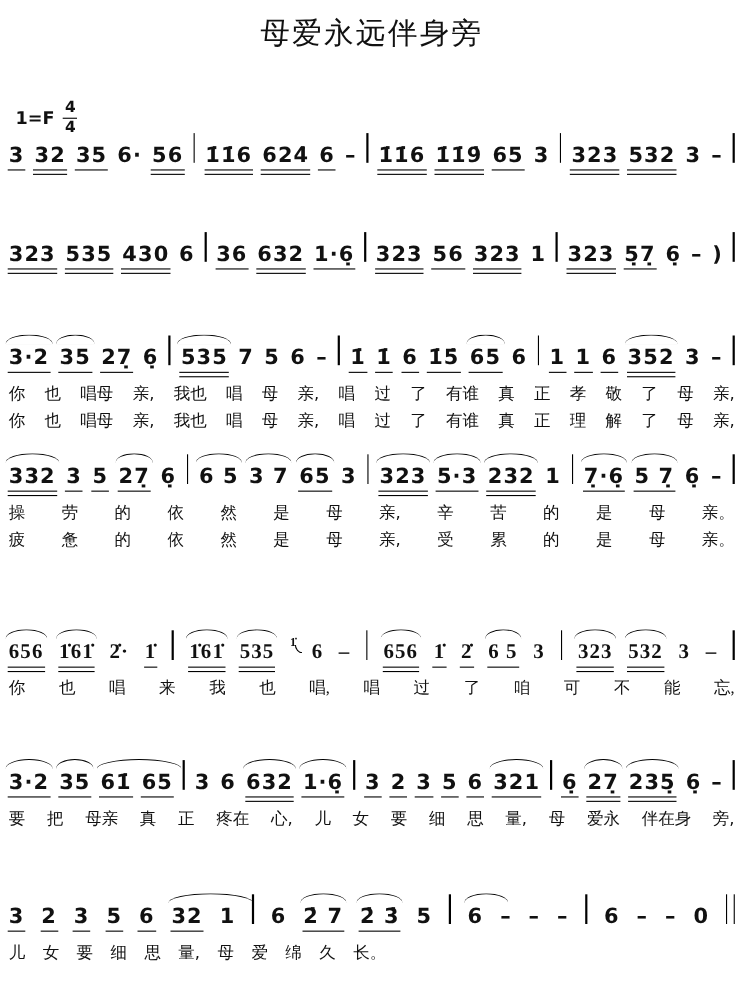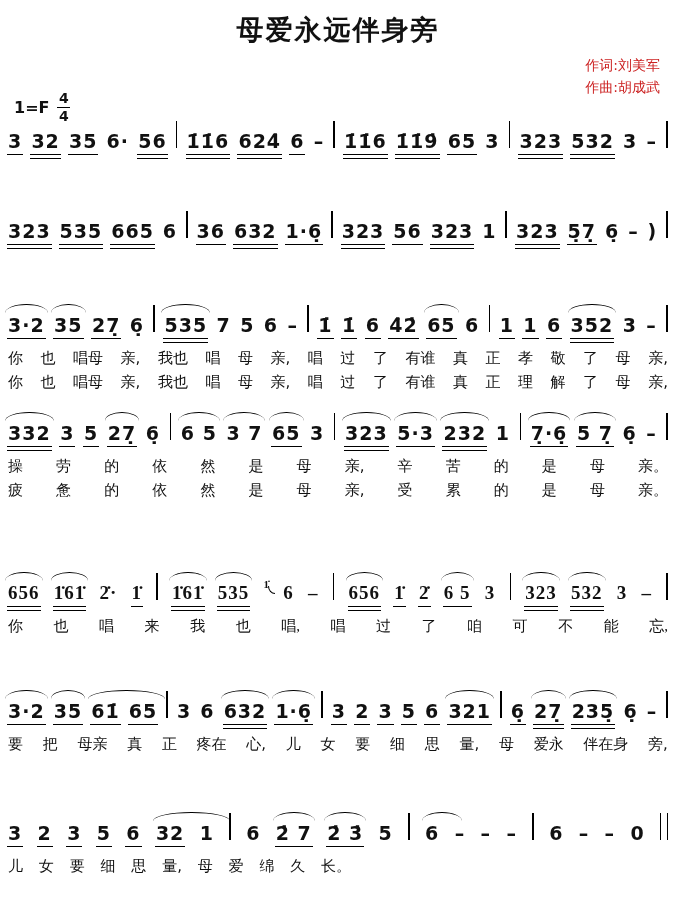--- a/index.html
+++ b/index.html
@@ -1,19 +1,19 @@
 <!DOCTYPE html>
 <html><head>
 <meta charset="utf-8">
 <style>
   html,body{margin:0;padding:0;background:#fff;}
   .page{position:relative;width:676px;height:900px;background:#fff;overflow:hidden;
         font-family:"DejaVu Sans",sans-serif;color:#111;}
   .title{position:absolute;top:12px;left:0;right:0;text-align:center;
-         font-size:27px;font-weight:bold;letter-spacing:2px;
+         font-size:27px;font-weight:normal;letter-spacing:2px;
          font-family:"DejaVu Serif","DejaVu Sans",serif;}
   .keysig{position:absolute;left:14px;top:50px;display:flex;align-items:center;
           font-size:16px;font-weight:bold;gap:8px;margin-top:41px;}
   .meter{display:inline-flex;flex-direction:column;align-items:center;font-size:14px;line-height:1.05;}
   .mline{width:13px;height:1.5px;background:#000;margin:1px 0;}
   .credits{position:absolute;right:16px;top:55px;font-size:14px;line-height:1.55;
            color:#c22;text-align:left;}
   .system{position:absolute;left:8px;right:8px;}
   .sys1{top:104px;} .sys2{top:194px;} .sys3{top:288px;} .sys4{top:396px;}
   .sys5{top:556px;font-family:Liberation Serif, serif;} .sys6{top:674px;} .sys7{top:796px;}
@@ -49,24 +49,20 @@
 
   <div class="keysig">
     <span>1=F</span>
     <span class="meter">
       <span>4</span>
       <span class="mline"></span>
       <span>4</span>
     </span>
   </div>
 
-  <div class="credits">
-    <div>作词:刘美军</div>
-    <div>作曲:胡成武</div>
-  </div>
 
   <div class="system sys1">
       <div class="notes">
         <span class="grp u1">3</span>
         <span class="grp u2">32</span>
         <span class="grp u1">35</span>
         <span class="grp">6·</span>
         <span class="grp u2">56</span>
         <span class="bl"></span>
         <span class="grp u2">1̇1̇6</span>
@@ -83,21 +79,21 @@
         <span class="grp u2">532</span>
         <span class="grp">3</span>
         <span class="grp">–</span>
         <span class="bl"></span>
       </div>
     </div>
   <div class="system sys2">
       <div class="notes">
         <span class="grp u2">323</span>
         <span class="grp u2">535</span>
-        <span class="grp u2">665</span>
+        <span class="grp u2">430</span>
         <span class="grp">6</span>
         <span class="bl"></span>
         <span class="grp u1">36</span>
         <span class="grp u2">632</span>
         <span class="grp u1">1·6̣</span>
         <span class="bl"></span>
         <span class="grp u2">323</span>
         <span class="grp u1">56</span>
         <span class="grp u2">323</span>
         <span class="grp">1</span>
@@ -119,21 +115,21 @@
         <span class="bl"></span>
         <span class="grp u2">535<i class="arc"></i></span>
         <span class="grp">7</span>
         <span class="grp">5</span>
         <span class="grp">6</span>
         <span class="grp">–</span>
         <span class="bl"></span>
         <span class="grp u1">1̇</span>
         <span class="grp u1">1̇</span>
         <span class="grp u1">6</span>
-        <span class="grp u1">4̇2̇</span>
+        <span class="grp u1">1̇5̇</span>
         <span class="grp u1">65<i class="arc"></i></span>
         <span class="grp">6</span>
         <span class="bl"></span>
         <span class="grp u1">1</span>
         <span class="grp u1">1</span>
         <span class="grp u1">6</span>
         <span class="grp u2">352<i class="arc"></i></span>
         <span class="grp">3</span>
         <span class="grp">–</span>
         <span class="bl"></span>

